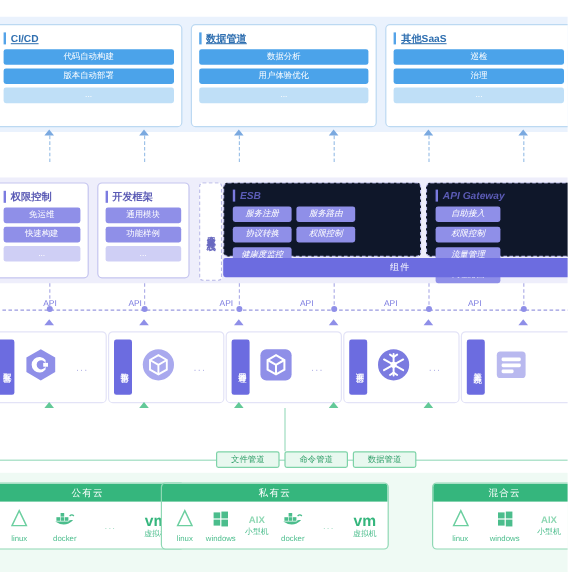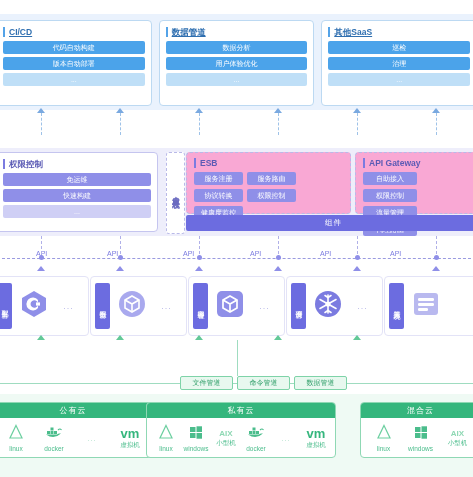--- a/index.html
+++ b/index.html
@@ -76,22 +76,22 @@
     position:absolute;left:166px;top:152px;width:17px;height:80px;
     border:1px dashed #b9b9e8;border-radius:3px;background:#ffffff;
     display:flex;align-items:center;justify-content:center;
   }
   .esb-vert span{
     writing-mode:vertical-rl;font-size:7.5px;color:#6a6ac0;letter-spacing:1px;
     font-weight:bold;
   }
 
   .esb-box,.apigw-box{
-    position:absolute;top:152px;height:62px;background:#f9a8d4;
-    border:1px dashed #b9b9e8;border-radius:4px;padding:5px 7px;box-sizing:border-box;
+    position:absolute;top:152px;height:62px;background:#0f172a;
+    border:1px dashed #b9b9e8;border-radius:4px;padding:5px 7px;box-sizing:border-box;font-style:italic;
   }
   .esb-box{left:186px;width:165px;}
   .apigw-box{left:355px;width:126px;}
   .grp-title{
     font-size:8.5px;color:#5b5bb5;font-weight:bold;white-space:nowrap;
     padding-left:4px;border-left:2px solid #7b7be0;line-height:10px;margin-bottom:4px;
   }
   .grp-grid{display:flex;flex-wrap:wrap;gap:4px;}
   .grp-grid .pill{
     background:#8f8fe8;color:#ffffff;border-radius:2px;
@@ -236,20 +236,26 @@
   <div class="vdash" style="left:436px;top:113px;height:22px;"></div>
   <div class="arrow-up" style="left:432px;top:108px;"></div>
 
   <div class="band-paas"></div>
 
   <div class="paas-left">
     <div class="pcard">
       <div class="pcard-title">权限控制</div>
       <div class="pill">免运维</div>
       <div class="pill">快速构建</div>
+      <div class="pill soft">...</div>
+    </div>
+    <div class="pcard">
+      <div class="pcard-title">开发框架</div>
+      <div class="pill">通用模块</div>
+      <div class="pill">功能样例</div>
       <div class="pill soft">...</div>
     </div>
   </div>
 
   <div class="esb-vert">
     <span>企业服务总线</span>
   </div>
 
   <div class="esb-box">
     <div class="grp-title">ESB</div>
@@ -426,21 +432,21 @@
       <div class="os">
         <div class="os-dots">...</div>
       </div>
       <div class="os">
         <div class="vm-text">vm</div>
         <div class="os-label">虚拟机</div>
       </div>
     </div>
   </div>
 
-  <div class="cloud" style="left:134px;width:190px;margin-left:12px;">
+  <div class="cloud" style="left:134px;width:190px;">
     <div class="cloud-head">私有云</div>
     <div class="cloud-body">
       <div class="os">
         <span>
           <svg width="16" height="16" viewBox="0 0 16 16">
               <path d="M8 1.5 L14 14 L2 14 Z" fill="none" stroke="#6ccfa0" stroke-width="1.2"></path>
             </svg>
         </span>
         <div class="os-label">linux</div>
       </div>

